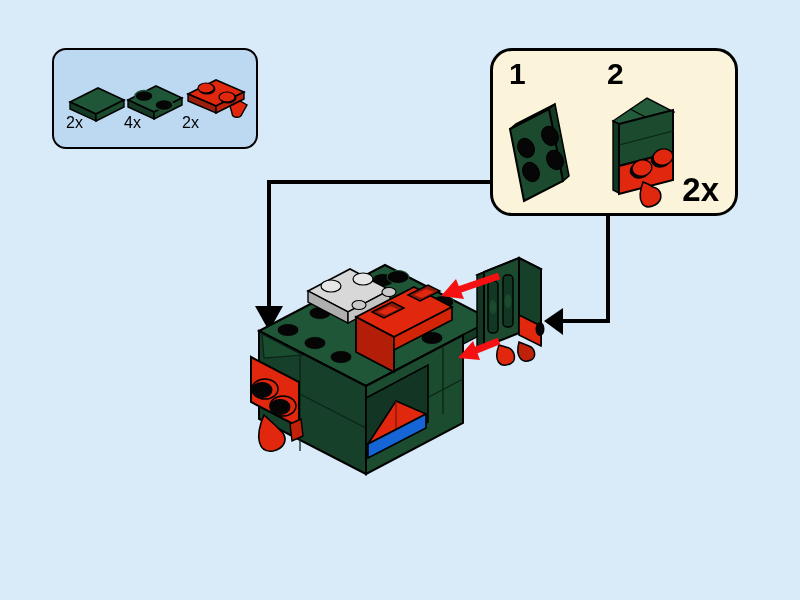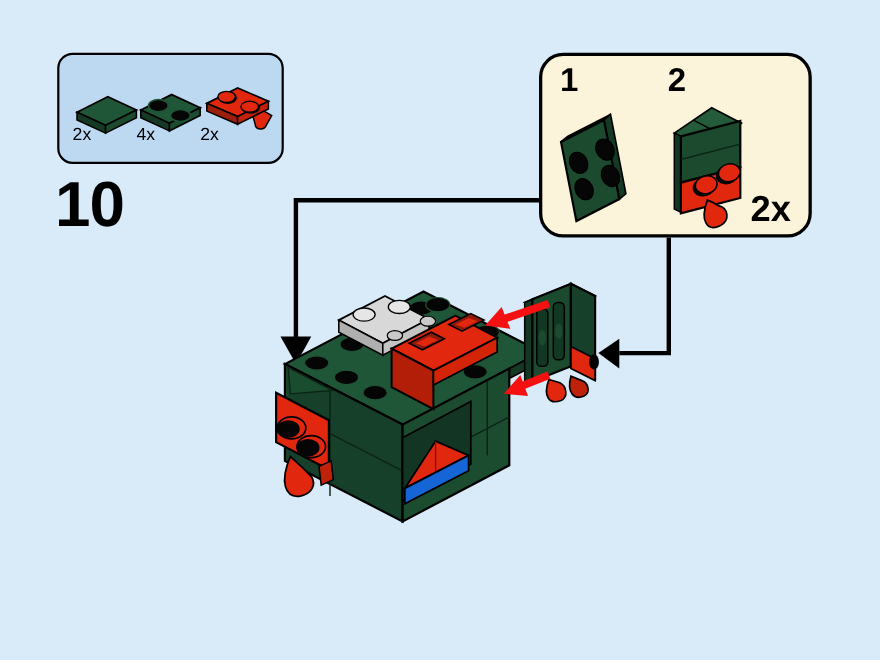--- a/index.html
+++ b/index.html
@@ -59,21 +59,20 @@
         <ellipse cx="174" cy="48" rx="8.5" ry="5.5" fill="#070707"></ellipse>
         <ellipse cx="173" cy="47" rx="8" ry="5" fill="#E1270D" stroke="#000" stroke-width="1.2"></ellipse>
         <path d="M176,56 l10,-5 7,4 -5,9 c-2,5 -10,4 -10,-1 z" fill="#E1270D" stroke="#000" stroke-width="1.4"></path>
       </g>
     </svg>
     <span class="count" style="left:12px;top:64px">2x</span>
     <span class="count" style="left:70px;top:64px">4x</span>
     <span class="count" style="left:128px;top:64px">2x</span>
   </div>
 
-  <div class="step-number">10</div>
 
   <div class="sub-callout">
     <svg class="boxsvg" width="242" height="162" viewBox="0 0 242 162">
       <g>
         <polygon points="17,78 56,58 62,53 23,73" fill="#245B3B" stroke="#000" stroke-width="1.5"></polygon>
         <polygon points="56,58 62,53 76,125 70,130" fill="#143A25" stroke="#000" stroke-width="1.5"></polygon>
         <polygon points="17,78 56,58 70,130 31,150" fill="#1B4A2E" stroke="#000" stroke-width="2"></polygon>
         <ellipse cx="33" cy="97" rx="8" ry="10" transform="rotate(-27 33 97)" fill="#060606" stroke="#000"></ellipse>
         <ellipse cx="57" cy="85" rx="8" ry="10" transform="rotate(-27 57 85)" fill="#060606" stroke="#000"></ellipse>
         <ellipse cx="38" cy="121" rx="8" ry="10" transform="rotate(-27 38 121)" fill="#060606" stroke="#000"></ellipse>

